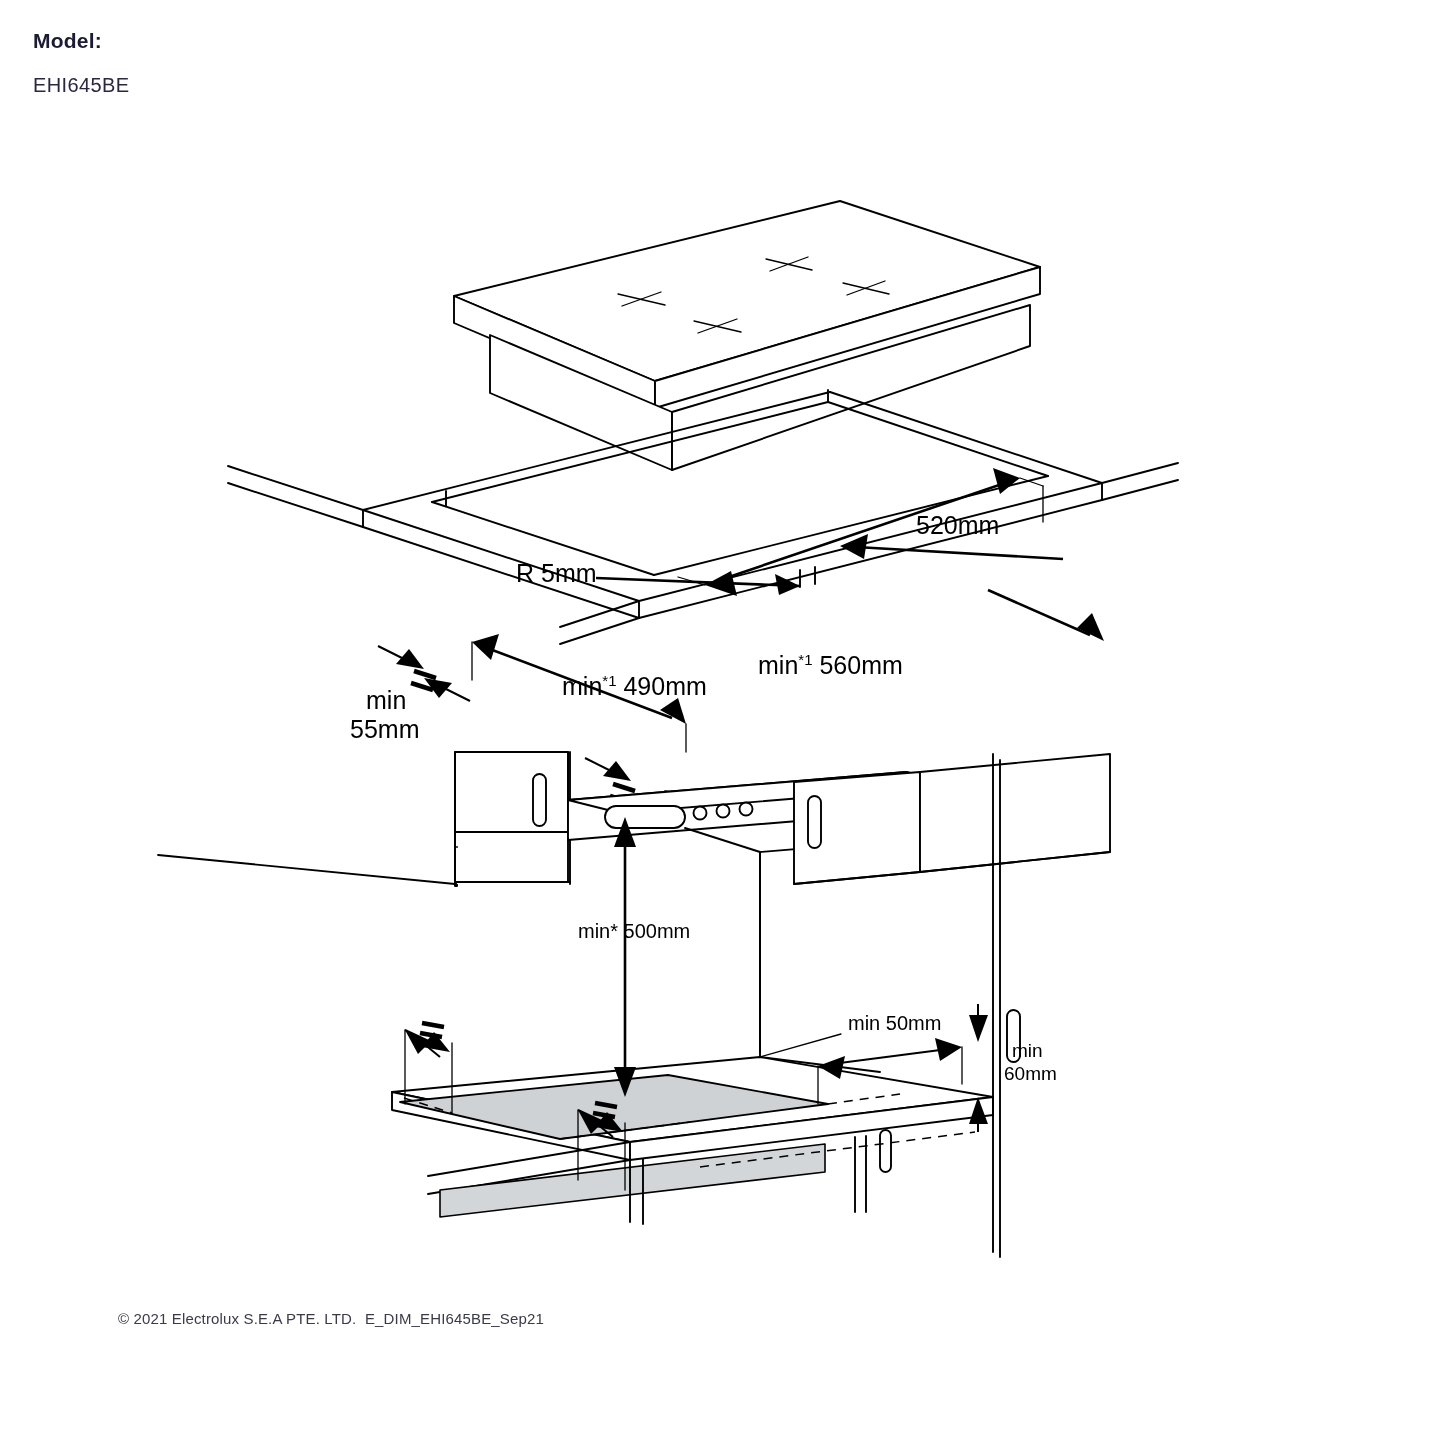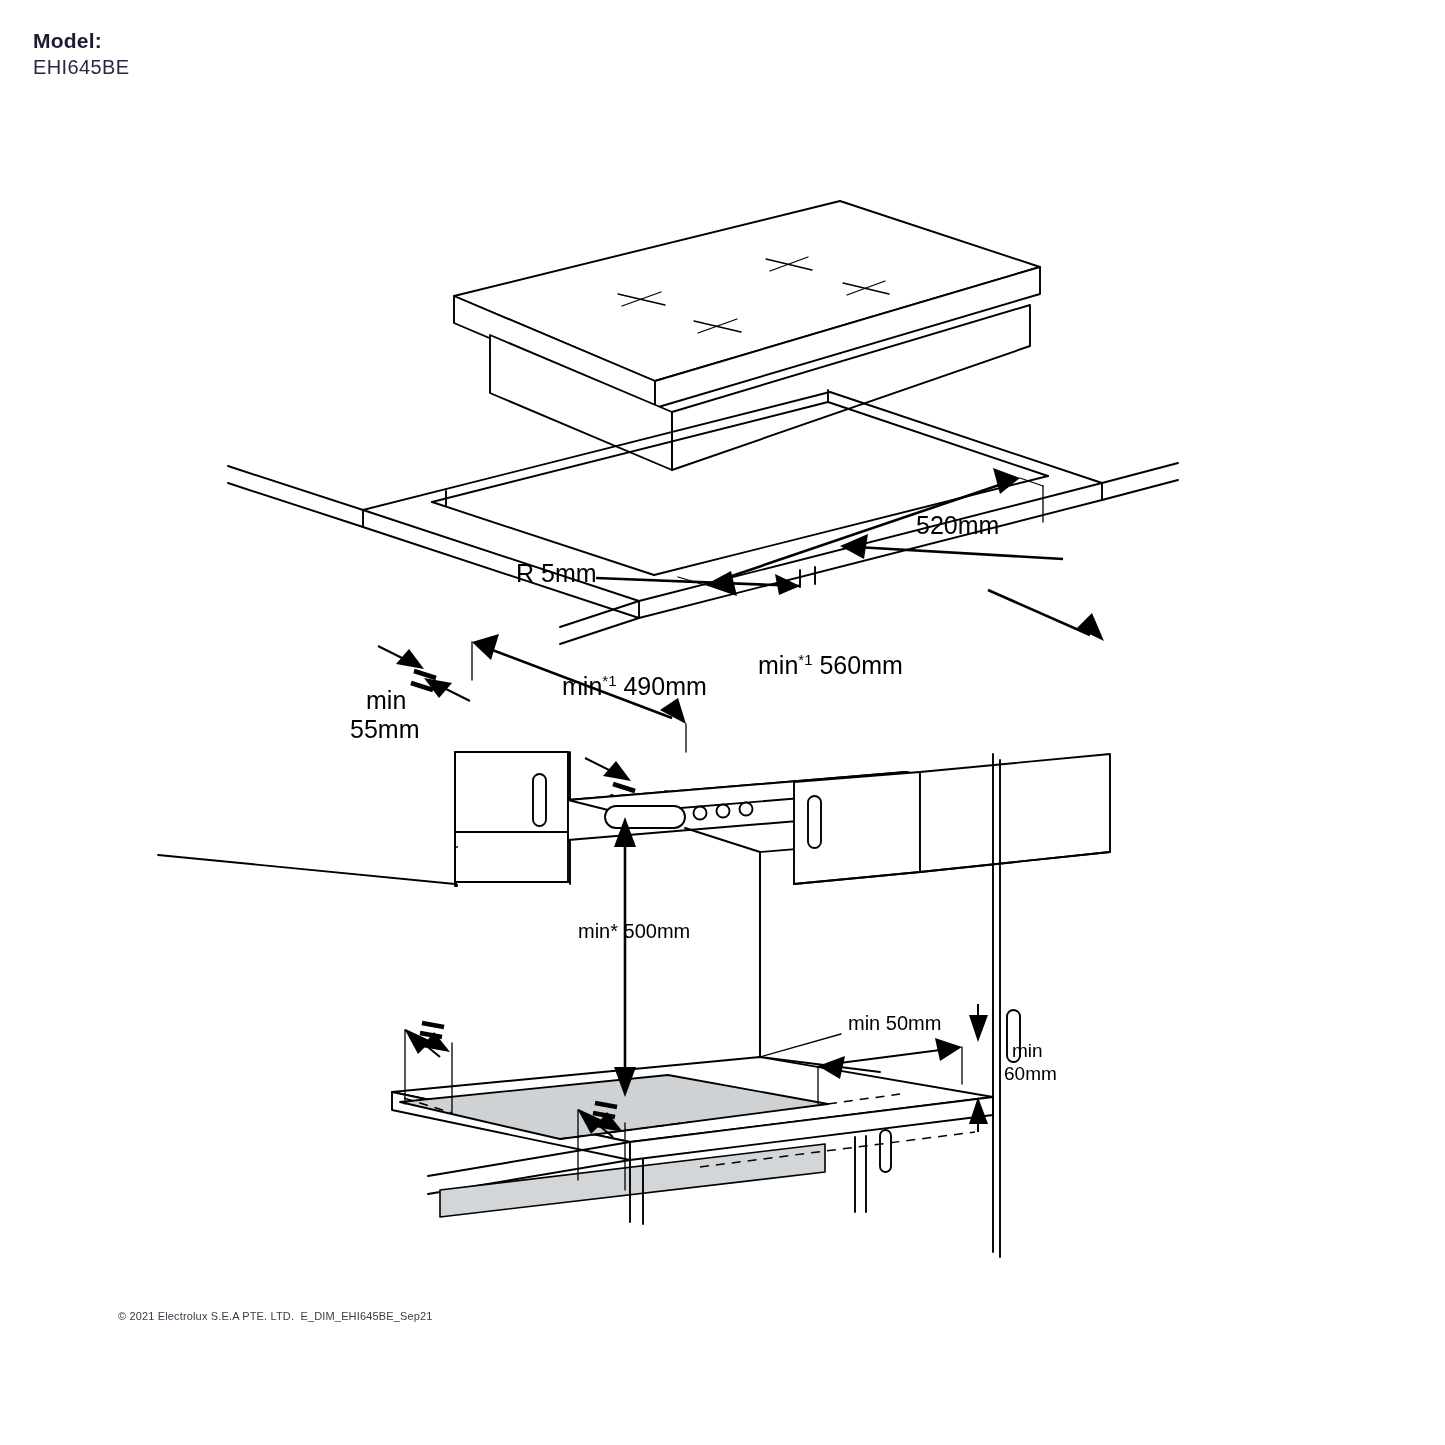--- a/index.html
+++ b/index.html
@@ -35,28 +35,28 @@
     font-weight: bold;
     color: #1c1a35;
     letter-spacing: 0.2px;
   }
   #header .model-value {
     display: block;
     font-size: 20px;
     font-weight: normal;
     color: #2a2740;
     letter-spacing: 0.4px;
-    margin-top: 1px;
+    margin-top: 19px;
   }
   
   #footer {
     position: absolute;
     left: 118px;
     top: 1310px;
-    font-size: 11px;
+    font-size: 15px;
     color: #3b3b48;
     letter-spacing: 0.15px;
     white-space: pre;
   }
   
   .drawing {
     position: absolute;
     left: 0;
     width: 1445px;
   }

